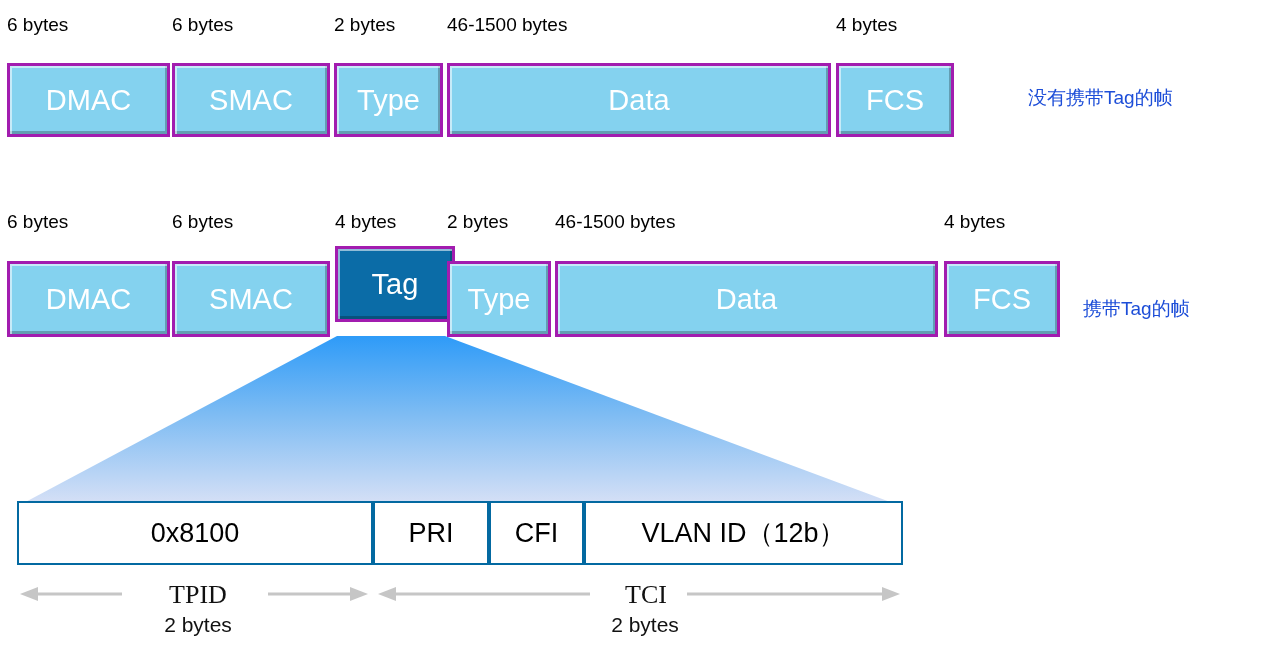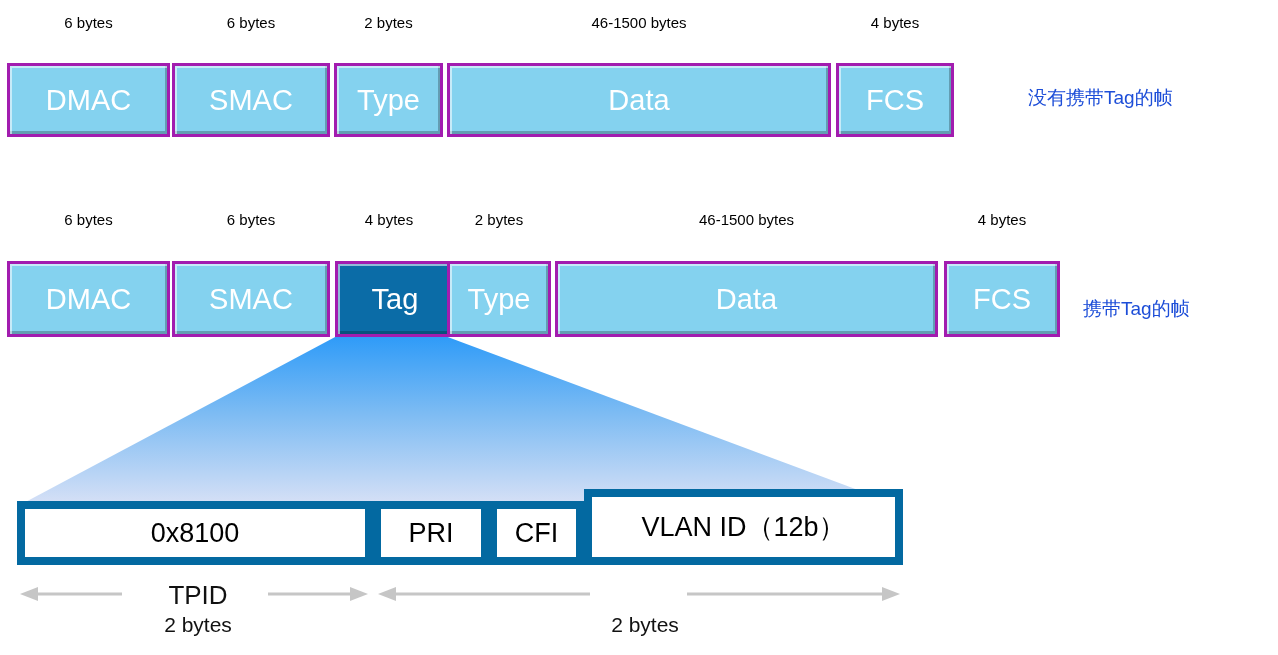--- a/index.html
+++ b/index.html
@@ -2,43 +2,43 @@
 <html><head>
 <meta charset="utf-8">
 <style>
   html,body{margin:0;padding:0;background:#fff;}
   .canvas{
     position:relative;width:1278px;height:655px;background:#ffffff;
     font-family:"Liberation Sans",sans-serif;overflow:hidden;
   }
   .layer{position:absolute;left:0;top:0;z-index:1;}
   .sz{
-    position:absolute;z-index:3;font-size:15px;color:#000;
-    text-align:center;white-space:nowrap;
+    position:absolute;z-index:3;font-size:19px;color:#000;
+    white-space:nowrap;
   }
   .fbox{
     position:absolute;z-index:2;box-sizing:border-box;
     background:#84D2EF;border:3px solid #a21caf;
     box-shadow:inset 2px 2px 0 rgba(255,255,255,.55), inset -2px -3px 0 rgba(0,0,0,.25);
     display:flex;align-items:center;justify-content:center;
     color:#fff;font-size:29px;white-space:nowrap;
   }
   .fbox.tagbox{background:#0B6CA7;}
   .cap{
     position:absolute;z-index:3;font-size:19px;color:#1d4ed8;white-space:nowrap;
   }
   .dbox{
     position:absolute;z-index:2;box-sizing:border-box;
-    background:#ffffff;border:8px solid #0369a1;
+    background:#ffffff;border:2px solid #0369a1;
     display:flex;align-items:center;justify-content:center;
     color:#000;font-size:27px;white-space:nowrap;
   }
   .spanlbl{
     position:absolute;z-index:3;text-align:center;
-    font-size:26px;color:#111;white-space:nowrap;
+    font-size:26px;color:#111;white-space:nowrap;font-family:Liberation Serif, serif;
   }
   .spansz{
     position:absolute;z-index:3;text-align:center;
     font-size:21px;color:#111;white-space:nowrap;
   }
 </style>
 </head>
 <body>
 
 <div class="canvas">
@@ -80,29 +80,30 @@
 
   <div class="sz" style="left:7px;top:211px;width:163px">6 bytes</div>
   <div class="sz" style="left:172px;top:211px;width:158px">6 bytes</div>
   <div class="sz" style="left:335px;top:211px;width:108px">4 bytes</div>
   <div class="sz" style="left:447px;top:211px;width:104px">2 bytes</div>
   <div class="sz" style="left:555px;top:211px;width:383px">46-1500 bytes</div>
   <div class="sz" style="left:944px;top:211px;width:116px">4 bytes</div>
 
   <div class="fbox" style="left:7px;top:261px;width:163px;height:76px">DMAC</div>
   <div class="fbox" style="left:172px;top:261px;width:158px;height:76px">SMAC</div>
-  <div class="fbox tagbox" style="left:335px;top:261px;width:120px;height:76px">Tag</div>
+  <div class="fbox tagbox" style="left:335px;top:246px;width:120px;height:76px">Tag</div>
   <div class="fbox" style="left:447px;top:261px;width:104px;height:76px">Type</div>
   <div class="fbox" style="left:555px;top:261px;width:383px;height:76px">Data</div>
   <div class="fbox" style="left:944px;top:261px;width:116px;height:76px">FCS</div>
 
   <div class="cap" style="left:1083px;top:296px">携带Tag的帧</div>
 
   <div class="dbox" style="left:17px;top:501px;width:356px;height:64px">0x8100</div>
   <div class="dbox" style="left:489px;top:501px;width:95px;height:64px">CFI</div>
   <div class="dbox" style="left:373px;top:501px;width:116px;height:64px">PRI</div>
-  <div class="dbox" style="left:584px;top:489px;width:319px;height:76px">VLAN ID（12b）</div>
+  <div class="dbox" style="left:584px;top:501px;width:319px;height:64px">VLAN ID（12b）</div>
 
   <div class="spanlbl" style="left:98px;top:580px;width:200px">TPID</div>
   <div class="spansz" style="left:98px;top:613px;width:200px">2 bytes</div>
+  <div class="spanlbl" style="left:546px;top:580px;width:200px">TCI</div>
   <div class="spansz" style="left:545px;top:613px;width:200px">2 bytes</div>
 
 </div>
 
 </body></html>

